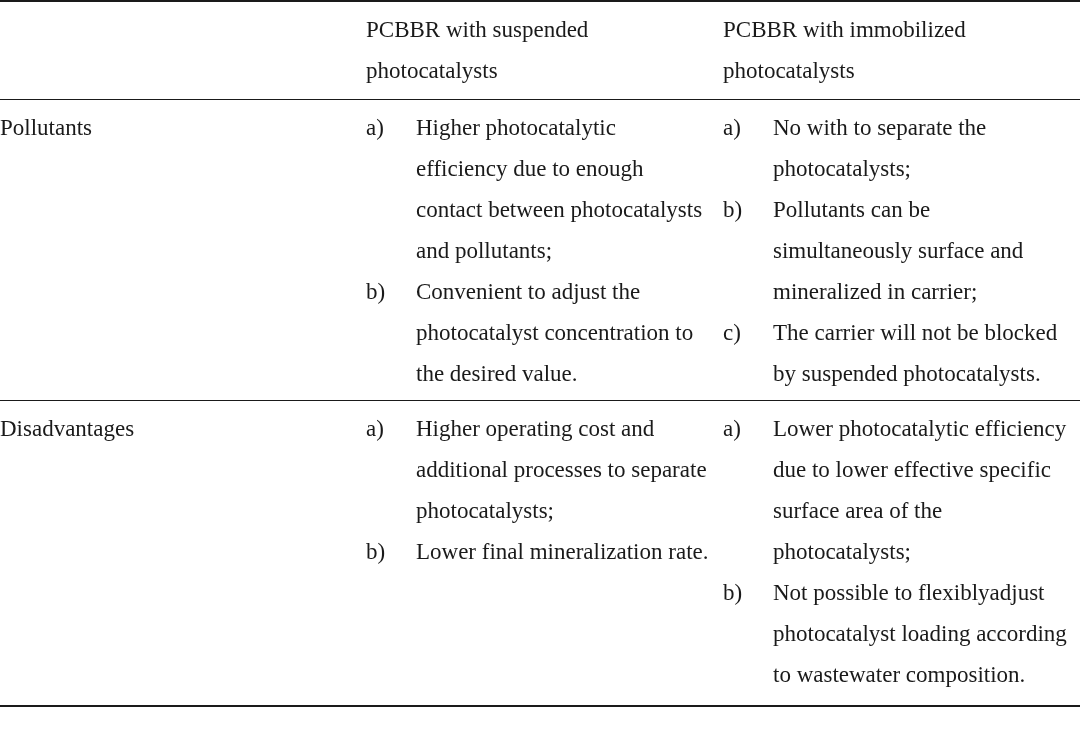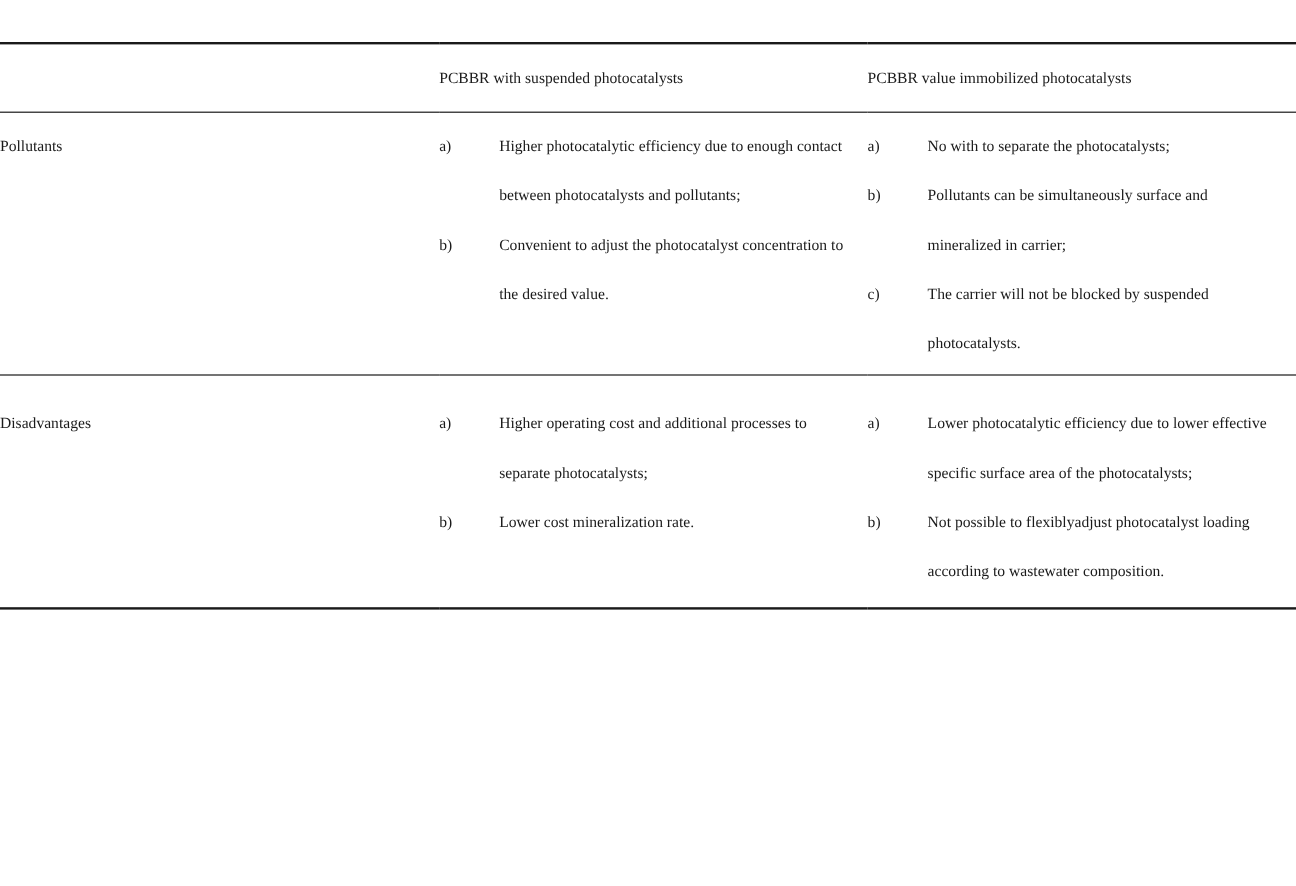--- a/index.html
+++ b/index.html
@@ -17,23 +17,22 @@
   .page {
     position: relative;
     width: 1080px;
     height: 738px;
     box-sizing: border-box;
   }
   table.compare {
     width: 1080px;
     border-collapse: collapse;
     table-layout: fixed;
-    font-size: 13px;
+    font-size: 23px;
     line-height: 41px;
-    margin-top: 35px;
   }
   table.compare col.c-label { width: 366px; }
   table.compare col.c-mid   { width: 357px; }
   table.compare col.c-right { width: 357px; }
 
   table.compare td {
     vertical-align: top;
     padding: 0;
     border: none;
   }
@@ -46,21 +45,21 @@
     border-bottom: 1.2px solid #1a1a1a;
     padding-top: 7px;
     padding-bottom: 8px;
   }
   tr.body-first td {
     padding-top: 7px;
     padding-bottom: 6px;
     border-bottom: 1.2px solid #1a1a1a;
   }
   tr.body-second td {
-    padding-top: 19px;
+    padding-top: 7px;
     padding-bottom: 10px;
     border-bottom: 2.5px solid #1a1a1a;
   }
 
   .head-cell {
     padding-left: 8px;
     padding-right: 18px;
   }
   .row-label {
     padding-left: 8px;
@@ -110,21 +109,21 @@
     <tbody>
       <tr class="rule-top">
         <td></td>
           <td></td>
           <td></td>
       </tr>
 
       <tr class="head">
         <td class="head-cell"></td>
         <td class="head-cell">PCBBR with suspended photocatalysts</td>
-        <td class="head-cell">PCBBR value immobilized photocatalysts</td>
+        <td class="head-cell">PCBBR with immobilized photocatalysts</td>
       </tr>
 
       <tr class="body-first">
         <td class="row-label">Pollutants</td>
         <td class="cell-mid">
           <ul class="items">
             <li>
               <span class="marker">a)</span>
               <span class="jtext">Higher photocatalytic efficiency due to enough contact between photocatalysts and pollutants;</span>
             </li>
@@ -155,21 +154,21 @@
       <tr class="body-second">
         <td class="row-label">Disadvantages</td>
         <td class="cell-mid">
           <ul class="items">
             <li>
               <span class="marker">a)</span>
               <span class="jtext">Higher operating cost and additional processes to separate photocatalysts;</span>
             </li>
             <li>
               <span class="marker">b)</span>
-              <span class="jtext">Lower cost mineralization rate.</span>
+              <span class="jtext">Lower final mineralization rate.</span>
             </li>
           </ul>
         </td>
         <td class="cell-right">
           <ul class="items">
             <li>
               <span class="marker">a)</span>
               <span class="jtext">Lower photocatalytic efficiency due to lower effective specific surface area of the photocatalysts;</span>
             </li>
             <li>

